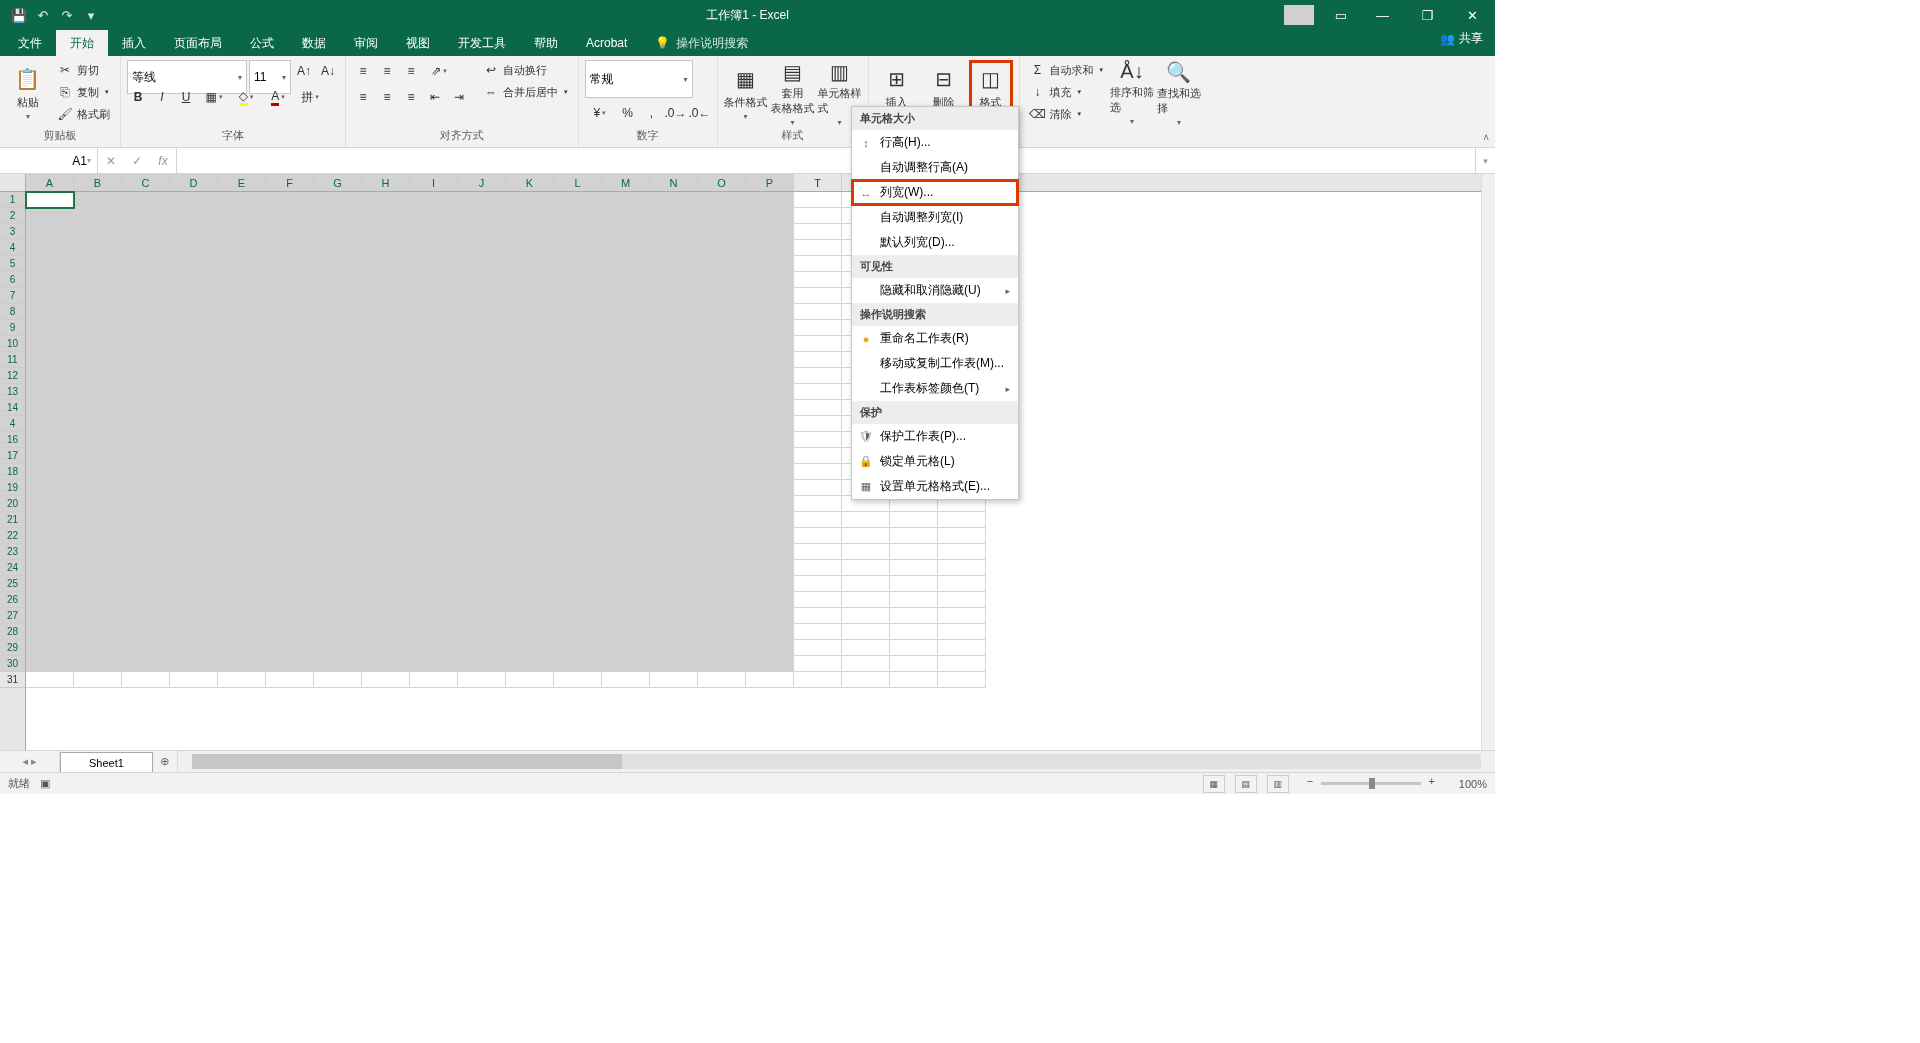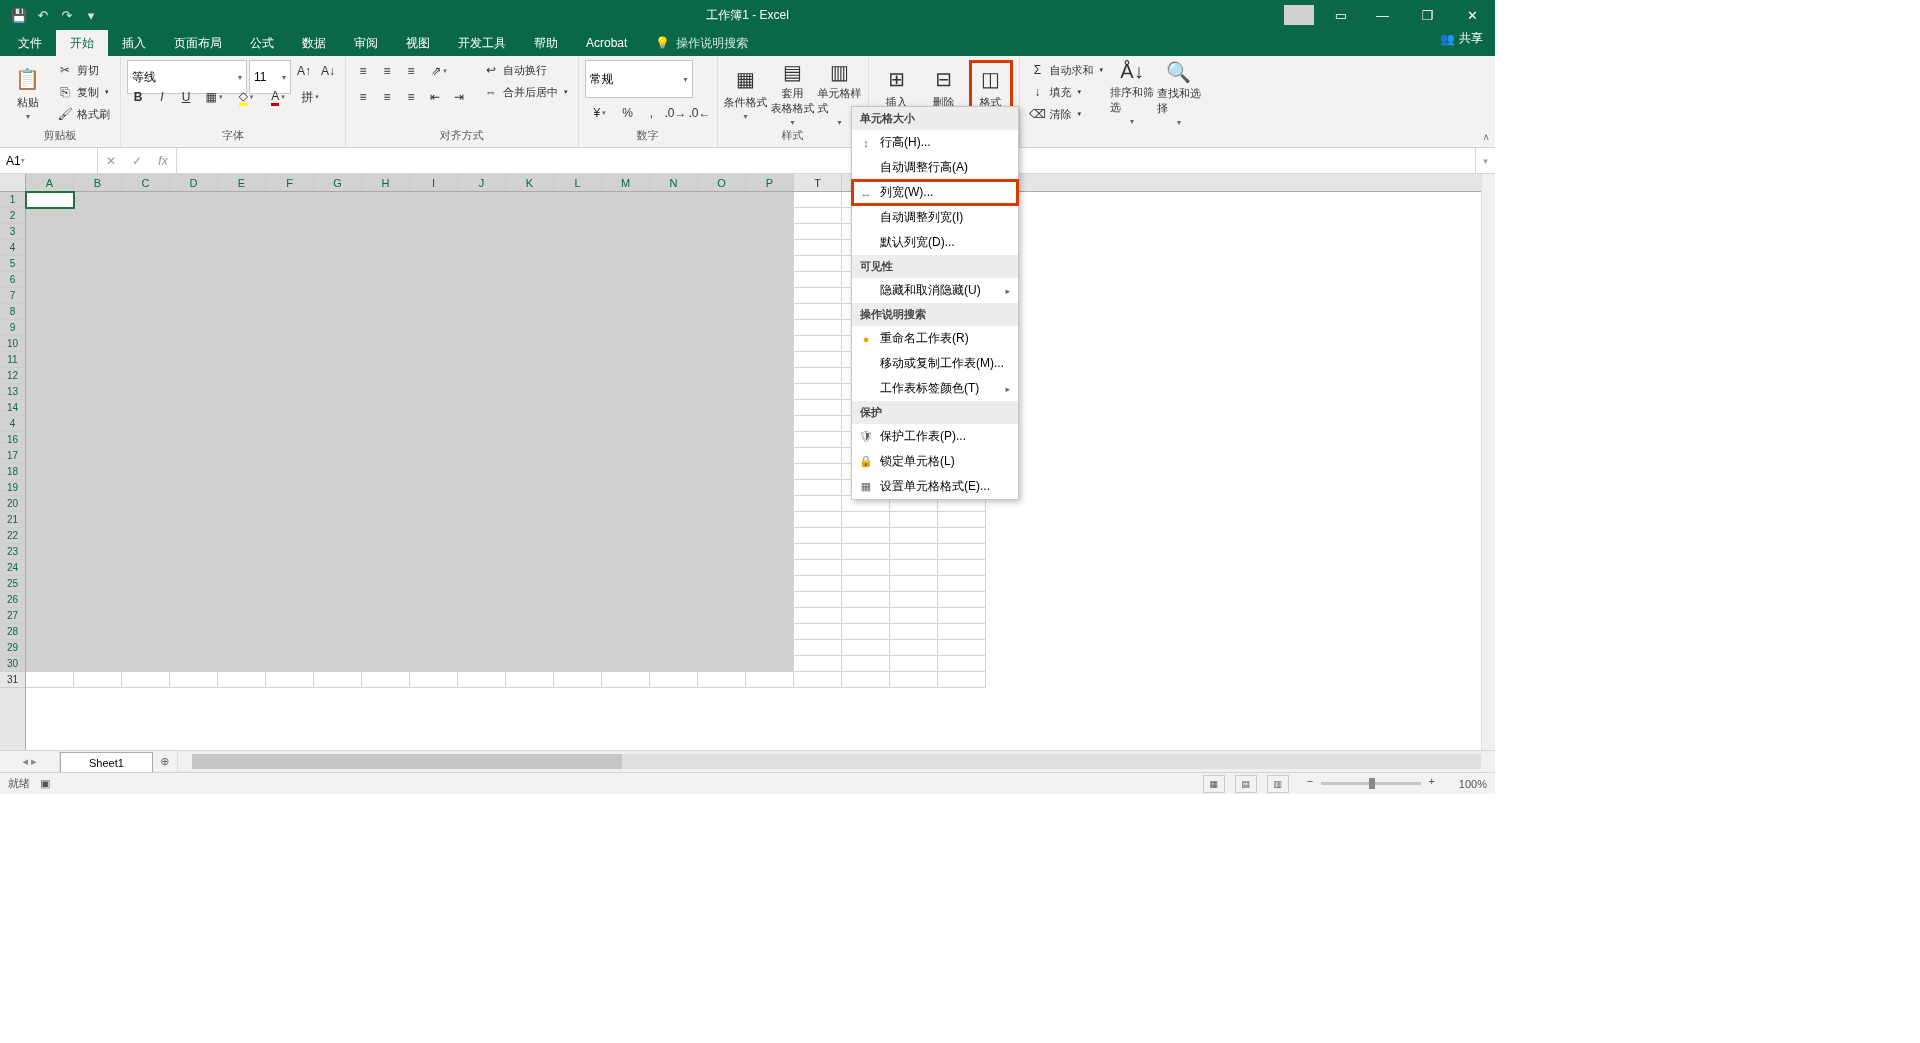--- a/index.html
+++ b/index.html
@@ -45,21 +45,21 @@
 .font-sel.name { width: 120px; }
 .font-sel.size { width: 42px; }
 .font-sel::after { content: "▾"; font-size: 8px; color: #666; }
 .num-sel { border: 1px solid #c6c6c6; background: #fff; height: 38px; width: 108px; font-size: 12px; padding: 16px 4px; display: flex; align-items: center; justify-content: space-between; }
 .num-sel::after { content: "▾"; font-size: 8px; color: #666; }
 
 .collapse-ribbon { position: absolute; right: 6px; bottom: 4px; font-size: 10px; color: #666; }
 
 
 .formula-row { height: 26px; border-bottom: 1px solid #d6d5d4; display: flex; align-items: stretch; background: #fff; }
-.name-box { width: 98px; border-right: 1px solid #d6d5d4; display: flex; align-items: center; padding: 8px 6px; font-size: 12px; justify-content: flex-start; }
+.name-box { width: 98px; border-right: 1px solid #d6d5d4; display: flex; align-items: center; padding: 8px 6px; font-size: 12px; justify-content: flex-end; }
 .name-box::after { content: "▾"; font-size: 8px; color: #999; }
 .fx-btns { display: flex; align-items: center; border-right: 1px solid #d6d5d4; }
 .fx-btn { width: 26px; height: 100%; display: flex; align-items: center; justify-content: center; color: #999; font-size: 12px; }
 .fx-input { flex: 1; padding: 0 6px; font-size: 12px; position: relative; }
 .fx-expand { width: 20px; display: flex; align-items: center; justify-content: center; color: #999; border-left: 1px solid #d6d5d4; font-size: 9px; }
 
 
 .grid-area { position: relative; height: 576px; background: #fff; }
 .corner { position: absolute; left: 0; top: 0; width: 26px; height: 18px; background: #e6e6e6; border-right: 1px solid #aaa; border-bottom: 1px solid #aaa; }
 .col-headers { position: absolute; left: 26px; top: 0; right: 14px; height: 18px; display: flex; background: #e6e6e6; border-bottom: 1px solid #aaa; }

